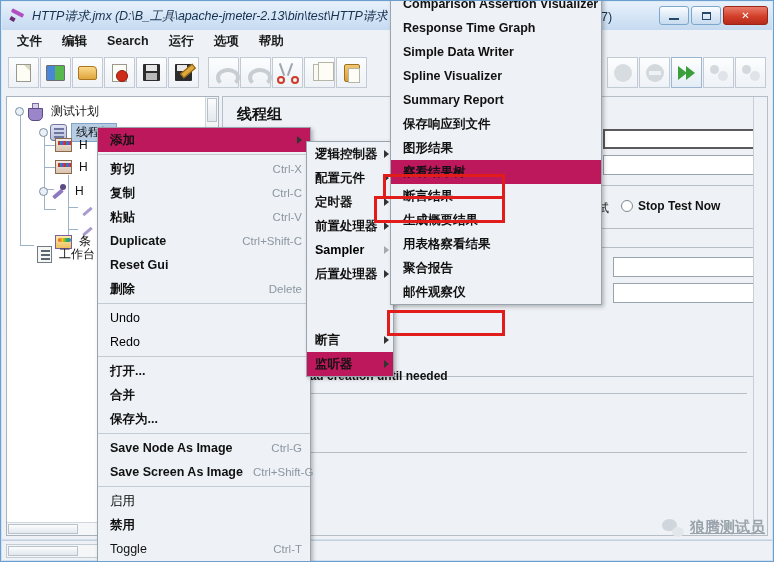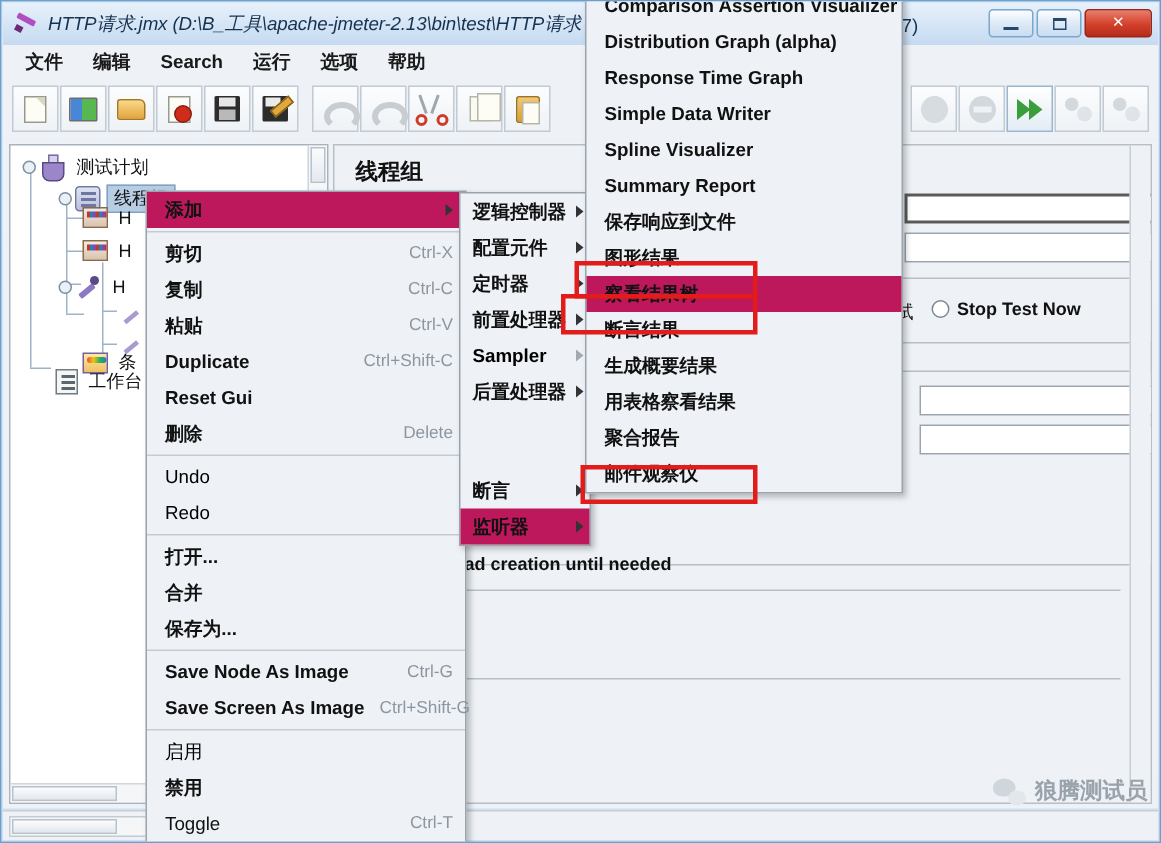--- a/index.html
+++ b/index.html
@@ -200,21 +200,21 @@
     background:#eef2f6; border-top:1px solid #c7ced6;
     display:flex; align-items:center;
   }
   .status-scroll { position:absolute; left:4px; top:3px; width:200px; height:14px;
     background:#f4f6f8; border:1px solid #c3cbd3; }
   .status-scroll .thumb { position:absolute; left:1px; top:1px; bottom:1px; width:70px;
     background:linear-gradient(#fbfcfd,#e1e7ee); border:1px solid #b9c2cb; }
   .watermark {
     position:absolute; right:8px; bottom:24px;
     display:flex; align-items:center; gap:6px;
-    font-size:15px; color:#9aa3ab; font-weight:bold;
+    font-size:15px; color:#9aa3ab; font-weight:bold;text-decoration:underline;
   }
   .wechat {
     width:22px; height:18px; position:relative;
   }
   .wechat::before{content:"";position:absolute;left:0;top:0;width:15px;height:12px;background:#cfd6dc;border-radius:50% 50% 45% 45%;}
   .wechat::after{content:"";position:absolute;right:0;bottom:0;width:12px;height:10px;background:#e2e7ec;border-radius:50%;}
 
   
   .menu {
     position:absolute; background:#eef2f6; border:1px solid #9aa4ae;
@@ -499,21 +499,21 @@
     <div class="mi bold">
       <span>禁用</span>
     </div>
     <div class="mi">
       <span>Toggle</span>
       <span class="accel">Ctrl-T</span>
     </div>
 
   </div>
 
-  <div class="menu" style="left:305px;top:127px;width:88px;">
+  <div class="menu" style="left:305px;top:140px;width:88px;">
     <div class="mi bold" style="padding-left:8px;padding-right:4px;">
       <span>逻辑控制器</span>
       <span class="arrow"></span>
     </div>
     <div class="mi bold" style="padding-left:8px;padding-right:4px;">
       <span>配置元件</span>
       <span class="arrow"></span>
     </div>
     <div class="mi bold" style="padding-left:8px;padding-right:4px;">
       <span>定时器</span>
@@ -539,23 +539,20 @@
       <span>监听器</span>
       <span class="arrow"></span>
     </div>
   </div>
 
   <div class="menu" style="left:389px;top:-10px;width:212px;">
     <div class="mi bold">
       <span>Comparison Assertion Visualizer</span>
     </div>
     <div class="mi bold">
-      <span>Distribution Graph (alpha)</span>
-    </div>
-    <div class="mi bold">
       <span>Response Time Graph</span>
     </div>
     <div class="mi bold">
       <span>Simple Data Writer</span>
     </div>
     <div class="mi bold">
       <span>Spline Visualizer</span>
     </div>
     <div class="mi bold">
       <span>Summary Report</span>

